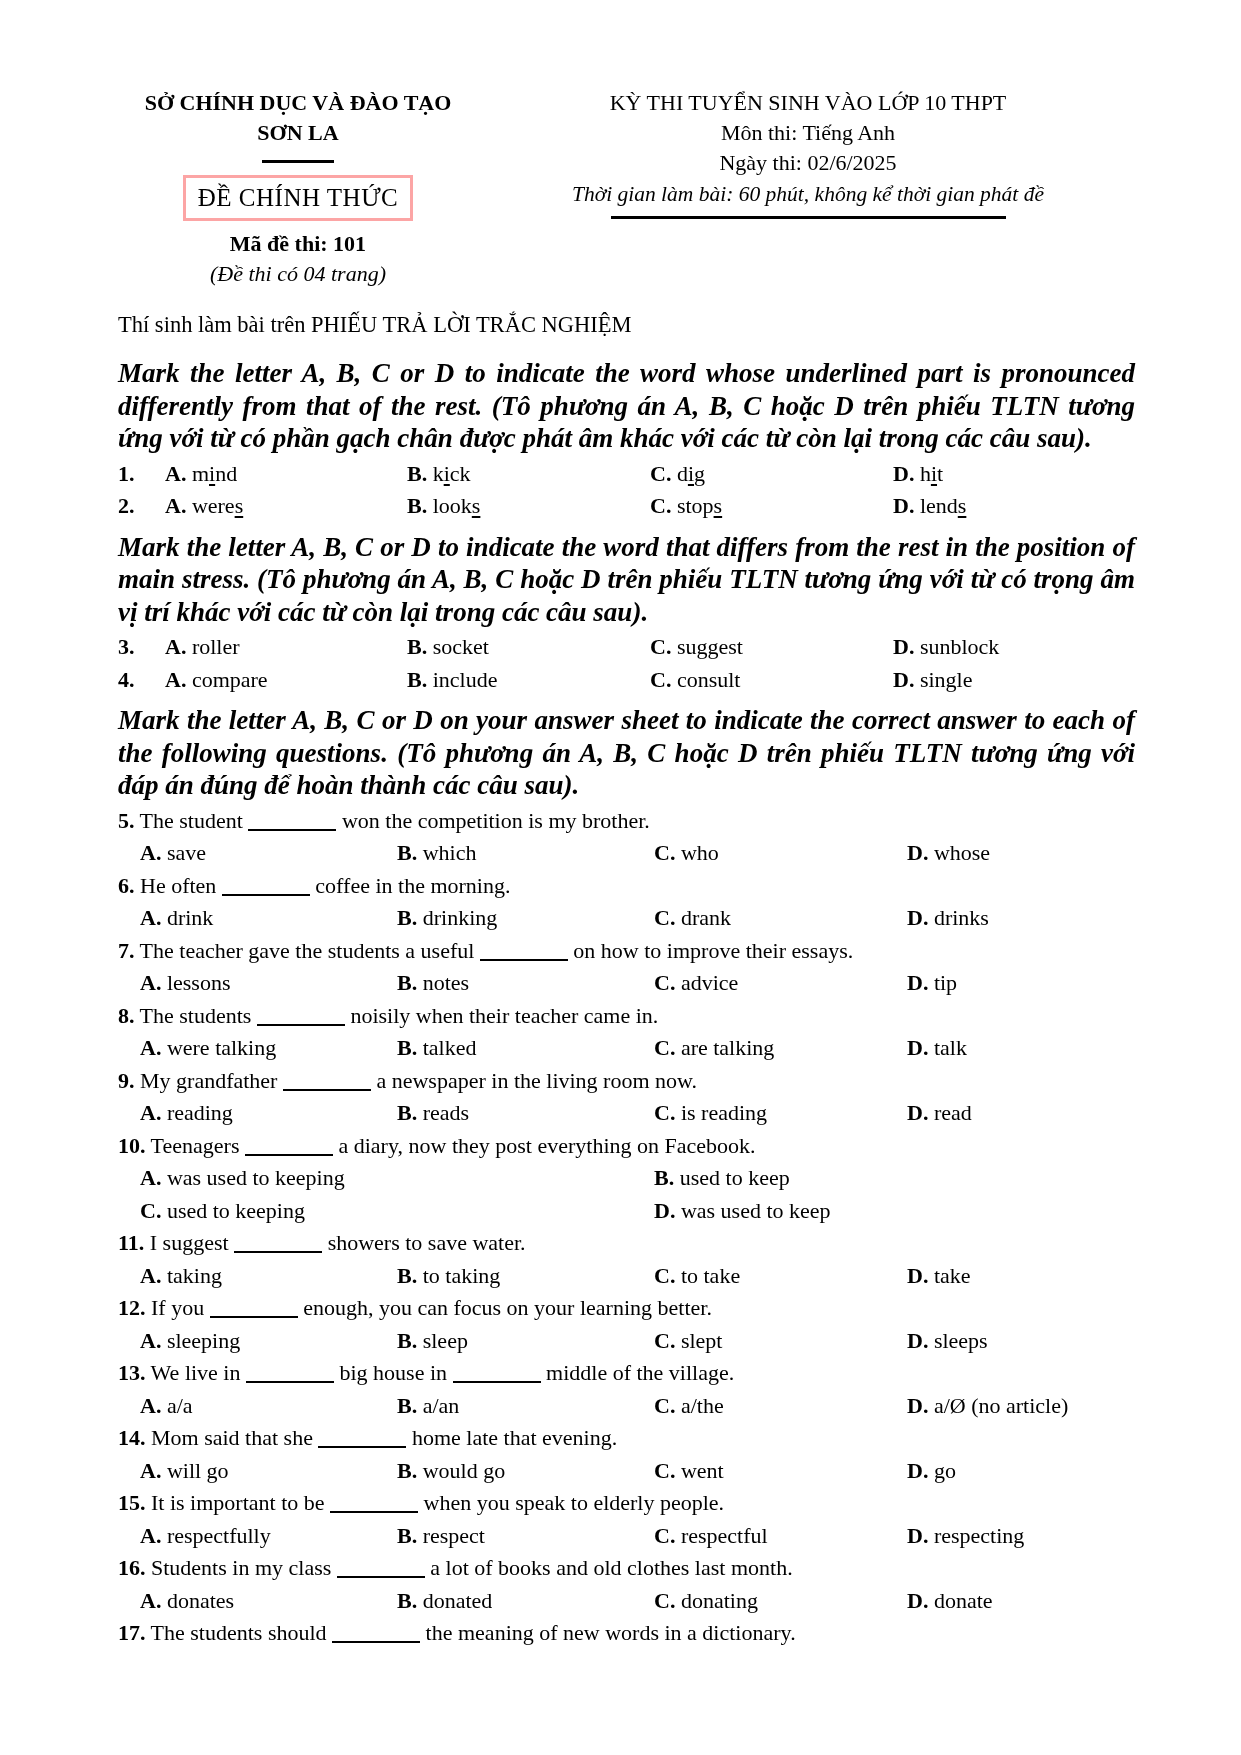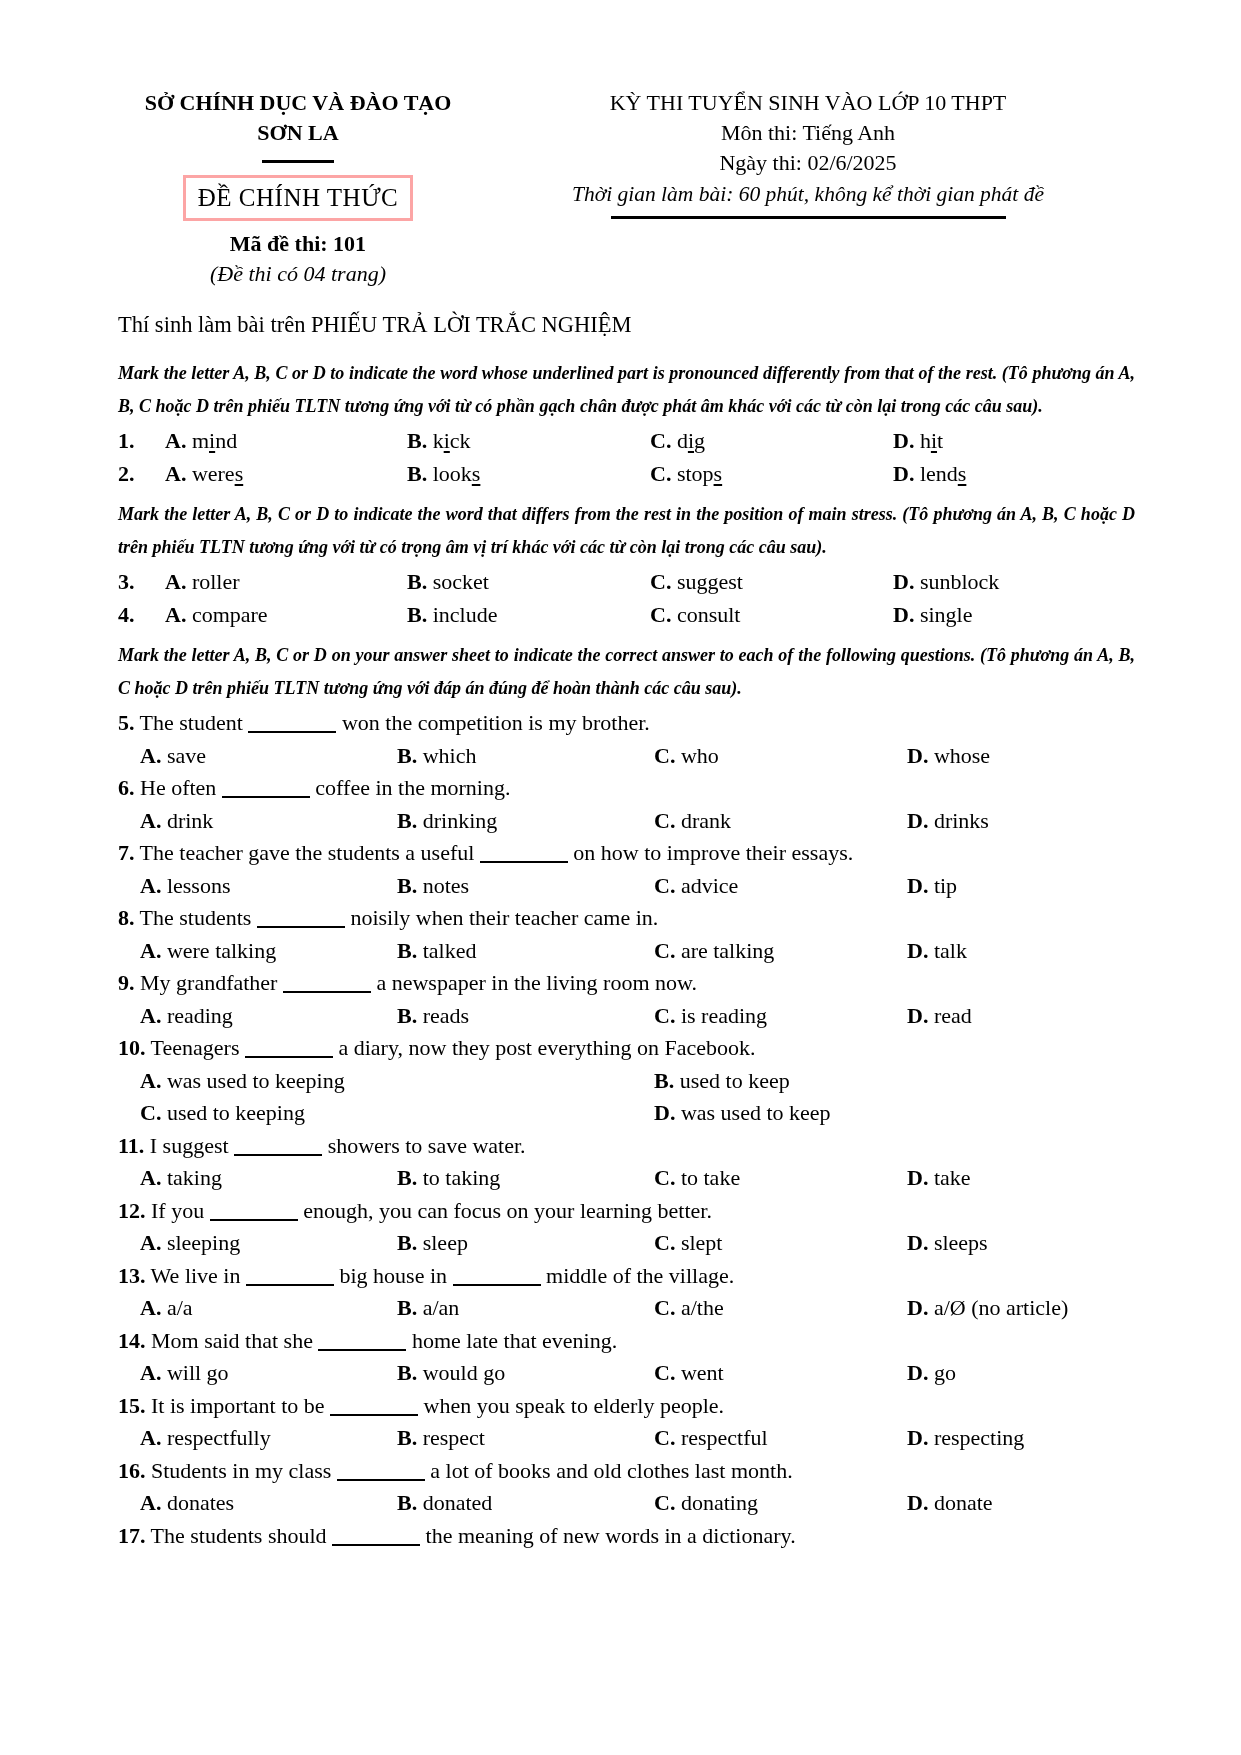--- a/index.html
+++ b/index.html
@@ -20,21 +20,21 @@
   .dash{width:72px;height:3px;background:#000;margin:12px auto 12px;}
   .box{display:inline-block;border:3px solid #fca5a5;padding:2px 12px;font-size:25px;line-height:36px;letter-spacing:.5px;font-family:Liberation Serif, serif;}
   .code{font-weight:bold;font-size:22px;line-height:30px;margin-top:8px;}
   .pages{font-style:italic;font-size:22px;line-height:30px;}
   .hr-line{font-weight:normal;font-size:22px;line-height:30px;}
   .duration{font-style:italic;font-size:21.5px;line-height:31px;margin-top:1px;}
   .hdr-underline{width:395px;height:3px;background:#000;margin:6px auto 0;}
   
   .notice{font-weight:normal;font-size:22.5px;line-height:32px;margin:20px 0 16px;}
   .instruction{font-weight:bold;font-style:italic;text-align:justify;
-    font-size:18px;line-height:32.5px;margin:8px 0 3px;}
+    font-size:27px;line-height:32.5px;margin:8px 0 3px;}
   .q-inline{display:grid;grid-template-columns:47px 242px 243px 243px auto;
     font-size:22px;line-height:32.5px;}
   .q{font-size:22px;line-height:32.5px;}
   .q-num{font-weight:bold;}
   .opts{display:grid;padding-left:22px;font-size:22px;line-height:32.5px;}
   .opts.c4{grid-template-columns:257px 257px 253px auto;}
   .opts.c2{grid-template-columns:514px auto;}
   .opt-letter{font-weight:bold;}
   .blank{display:inline-block;height:.95em;border-bottom:2px solid #000;transform:translateY(3px);}
   .u{text-decoration:underline;text-underline-offset:3px;text-decoration-thickness:2px;}

